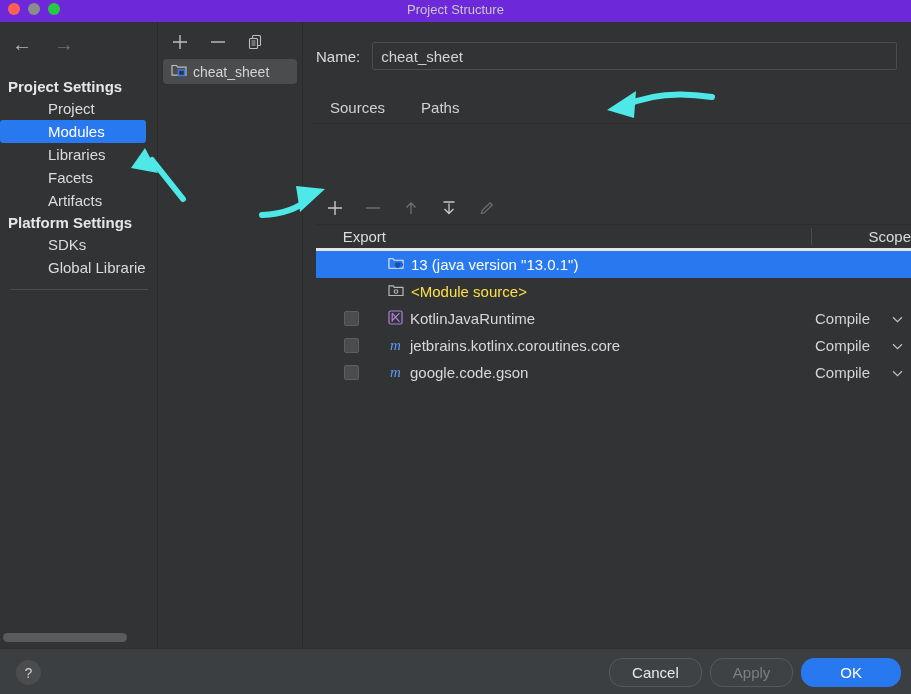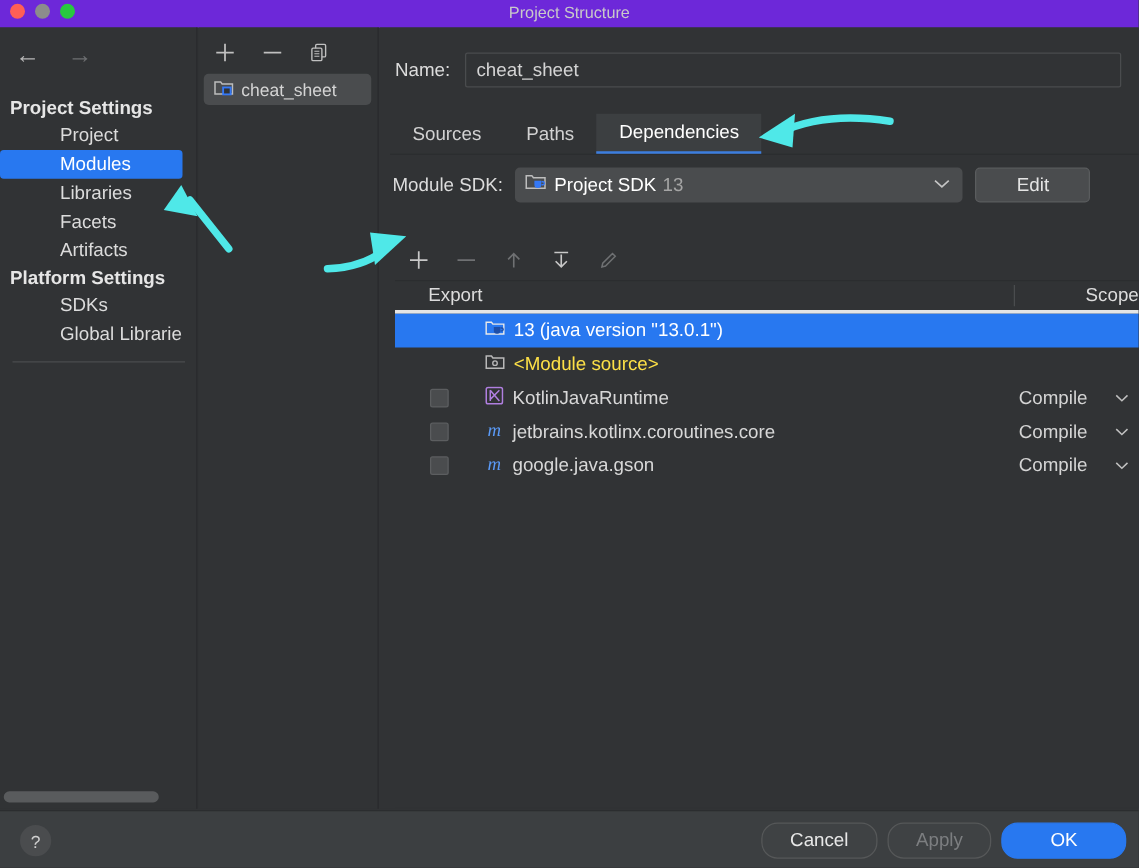--- a/index.html
+++ b/index.html
@@ -257,43 +257,22 @@
   <div class="content">
 
     <div class="name-row">
       <div class="name-label">Name:</div>
       <input class="name-input" value="cheat_sheet" style="">
     </div>
 
     <div class="tabs">
       <div class="tab">Sources</div>
       <div class="tab">Paths</div>
-      <div class="tab active">Dependencies</div>
-    </div>
-
-    <div class="sdk-row">
-      <div class="sdk-label">Module SDK:</div>
-      <div class="sdk-combo">
-        <span>
-          <svg width="17" height="15" viewBox="0 0 17 15">
-            <path d="M1 2.5 h4.5 l1.2 1.6 H16 v8.4 H1 z" fill="none" stroke="#bdbdbd" stroke-width="1.2"></path>
-            <path d="M7.5 6.5 h5.5 v3.2 a2.6 2.6 0 0 1 -2.6 2.6 h-0.3 a2.6 2.6 0 0 1 -2.6 -2.6 z" fill="#3478f6"></path>
-            <path d="M13.2 7.4 h1.1 a1.2 1.2 0 0 1 0 2.4 h-1.1" fill="none" stroke="#3478f6" stroke-width="1.1"></path>
-          </svg>
-        </span>
-        <span class="txt">Project SDK</span>
-        <span class="ver">13</span>
-        <span class="chev">
-          <svg width="13" height="8" viewBox="0 0 13 8">
-              <path d="M1 1.5 L6.5 6.5 L12 1.5" stroke="#c5c5c5" stroke-width="1.3" fill="none"></path>
-            </svg>
-        </span>
-      </div>
-      <button class="edit-btn">Edit</button>
-    </div>
+    </div>
+
 
     <div class="tbl-toolbar">
       <div class="tbicon">
         <svg width="18" height="18" viewBox="0 0 18 18">
             <path d="M9 2 V16 M2 9 H16" stroke="#c8c8c8" stroke-width="1.4" fill="none"></path>
           </svg>
       </div>
       <div class="tbicon dim">
         <svg width="18" height="18" viewBox="0 0 18 18">
             <path d="M2 9 H16" stroke="#6f7173" stroke-width="1.4" fill="none"></path>
@@ -393,21 +372,21 @@
           </span>
         </div>
       </div>
 
       <div class="trow">
         <div class="c-export">
           <div class="chk"></div>
         </div>
         <div class="c-name">
           <span style="color:#5b9bf8;font-style:italic;font-size:15px;font-family:'Liberation Serif',serif;width:15px;text-align:center;">m</span>
-          <span class="txt-norm">google.java.gson</span>
+          <span class="txt-norm">google.code.gson</span>
         </div>
         <div class="c-scope">
           <span>Compile</span>
           <span class="chev-sm">
             <svg width="11" height="7" viewBox="0 0 11 7">
                 <path d="M1 1.3 L5.5 5.6 L10 1.3" stroke="#c0c0c0" stroke-width="1.2" fill="none"></path>
               </svg>
           </span>
         </div>
       </div>

